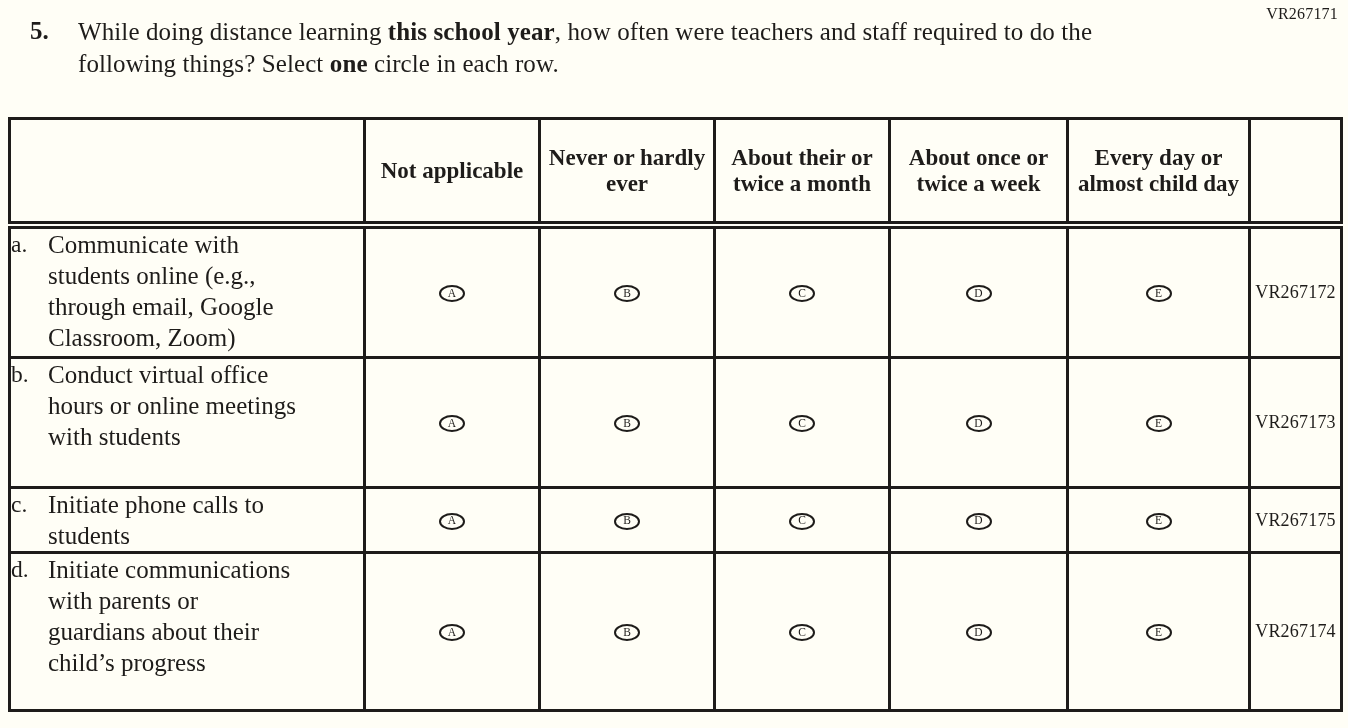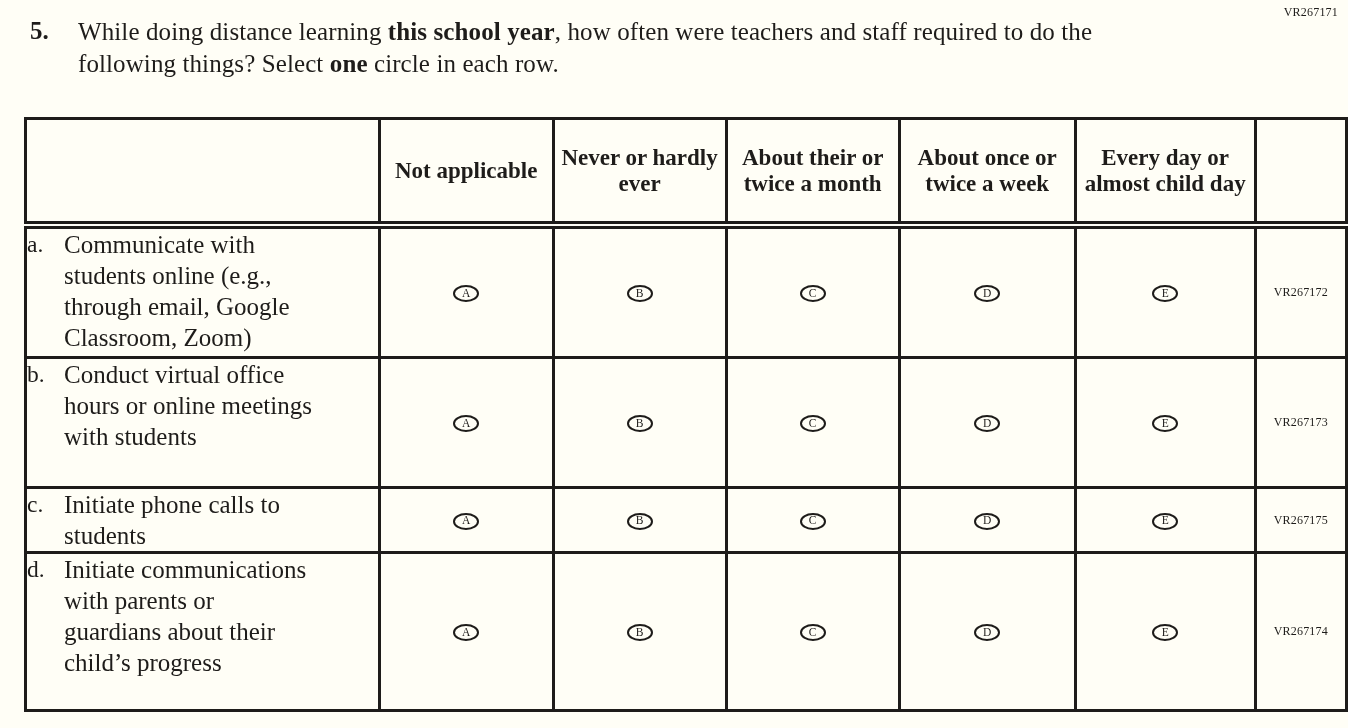--- a/index.html
+++ b/index.html
@@ -9,21 +9,21 @@
     background: #fffef6;
     color: #1e1c1a;
     font-family: "Liberation Serif", serif;
     overflow: hidden;
   }
 
   
   .code-top {
     position: absolute;
     top: 5px; right: 10px;
-    font-size: 12px;
+    font-size: 16px;
     letter-spacing: 0.2px;
   }
 
   
   .question {
     position: absolute;
     top: 16px; left: 30px;
     width: 1140px;
   }
   .qnum {
@@ -37,21 +37,21 @@
     font-size: 25px;
     line-height: 32px;
     max-width: 1055px;
     letter-spacing: 0.1px;
   }
   .qtext b { font-weight: bold; }
 
   
   table.matrix {
     position: absolute;
-    top: 117px; left: 24px;
+    top: 117px; left: 8px;
     border-collapse: collapse;
     table-layout: fixed;
     background: #fffef6;
   }
   table.matrix th, table.matrix td {
     border: 3px solid #1e1c1a;
     padding: 0;
   }
   table.matrix thead th {
     border-bottom: 8px double #1e1c1a;
@@ -93,21 +93,21 @@
     border-radius: 50%;
     font-size: 11.5px;
     line-height: 1;
     box-sizing: border-box;
     background: transparent;
     cursor: pointer;
   }
   td.vr {
     text-align: center;
     vertical-align: middle;
-    font-size: 12px;
+    font-size: 18px;
     letter-spacing: 0.2px;
   }
   tr.row-a td { height: 127px; }
   tr.row-b td { height: 127px; }
   tr.row-c td { height: 61px;  }
   tr.row-d td { height: 155px; }
 </style>
 </head>
 <body>
 

